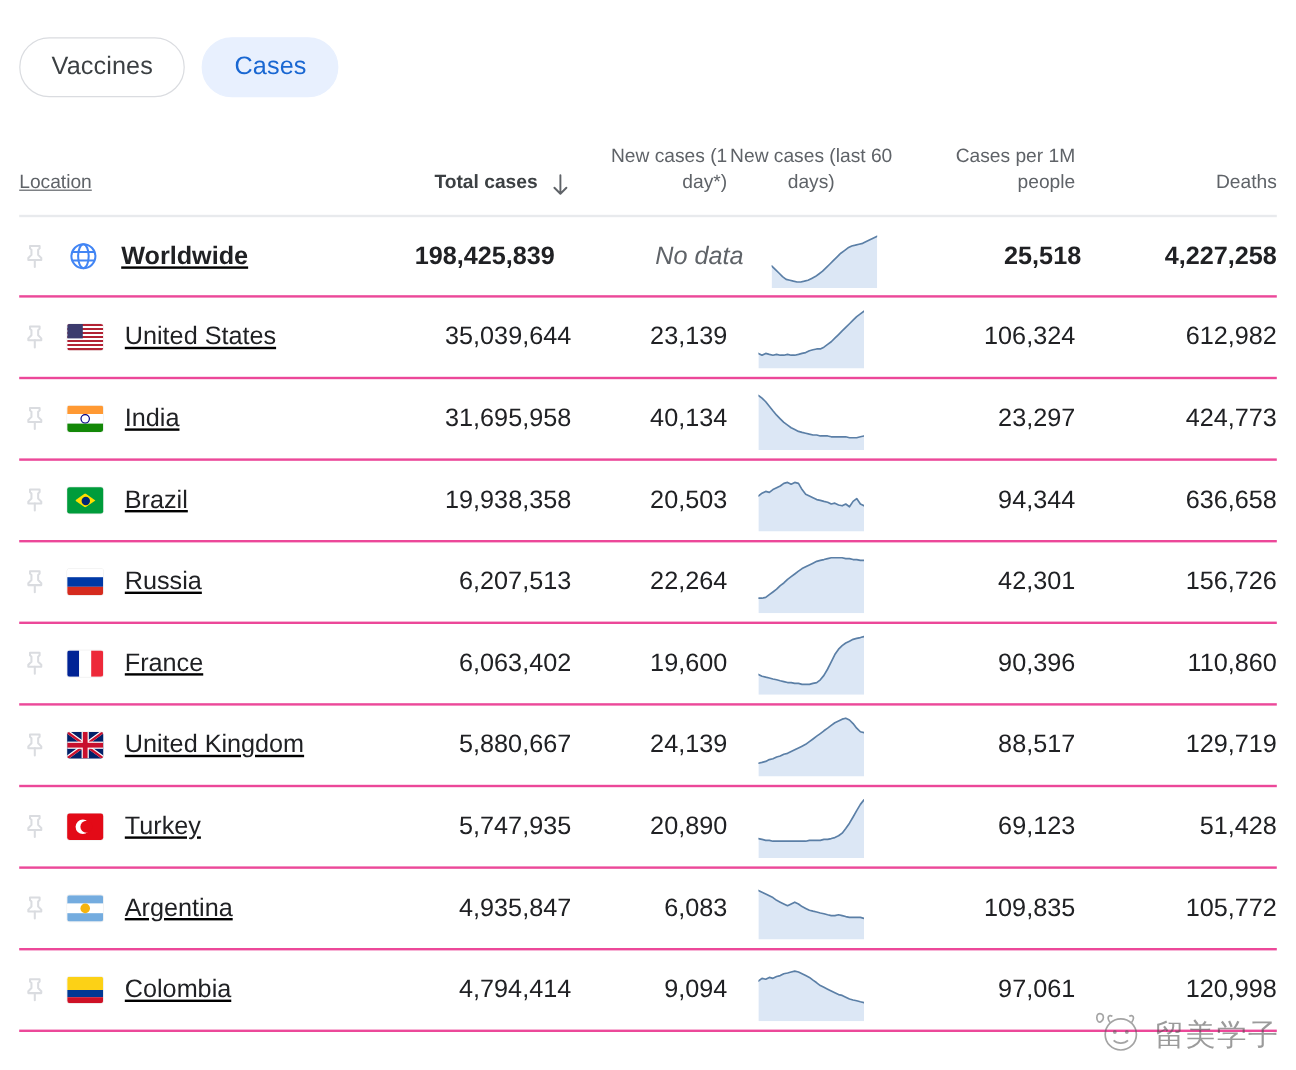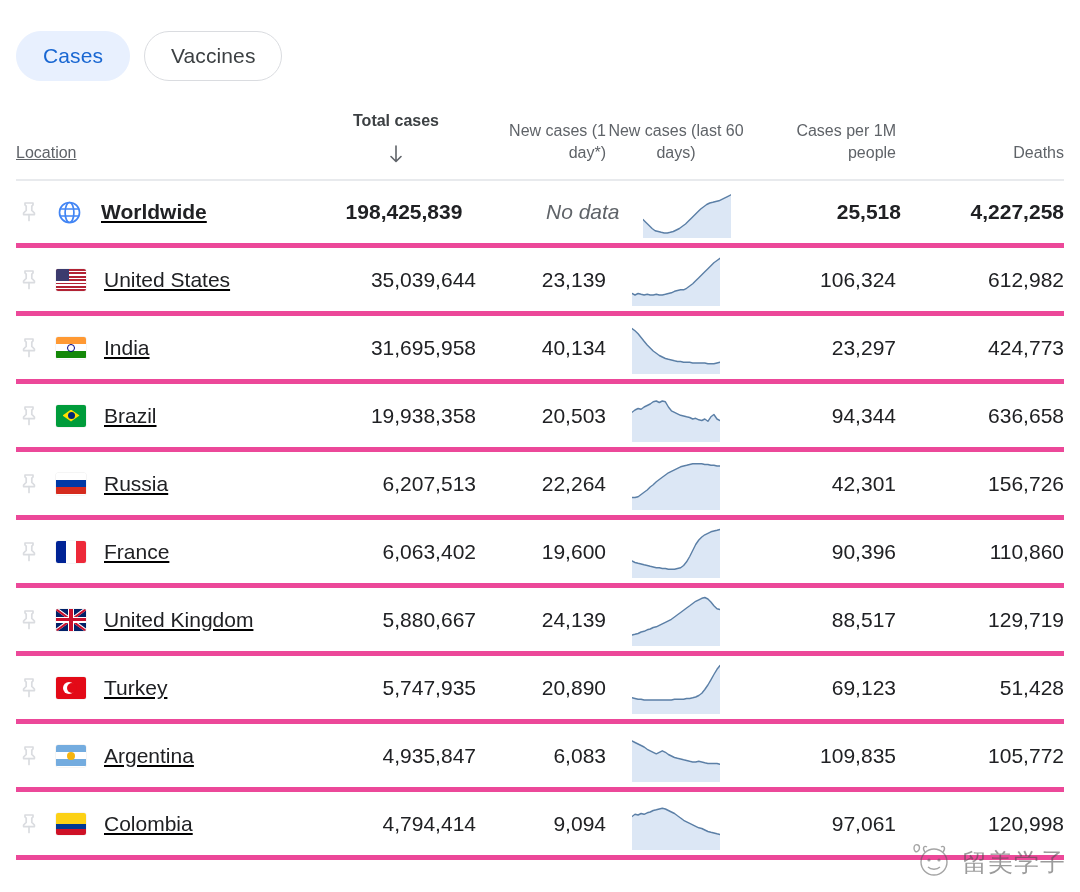--- a/index.html
+++ b/index.html
@@ -85,33 +85,32 @@
   .c-per1m   { width: 150px; text-align: right; }
   .c-deaths  { width: 168px; text-align: right; }
 
   .c-total.th, .c-new.th, .c-per1m.th, .c-deaths.th { display:block; }
 
   .sortwrap {
     display: flex;
     align-items: center;
     justify-content: flex-end;
     gap: 10px;
-    flex-direction: column;
   }
   .sort-arrow {
     flex: none;
     width: 18px;
     height: 22px;
     color: #5f6368;
   }
 
   
   .trow {
     height: 68px;
-    border-bottom: 5px solid #ec4899;
+    border-bottom: 2px solid #ec4899;
   }
   .trow.first { border-top: 1px solid #e8eaed; }
 
   .pin {
     flex: none;
     width: 26px;
     height: 26px;
     margin-right: 14px;
     color: #dadce0;
   }
@@ -249,25 +248,25 @@
     letter-spacing: 1px;
     white-space: nowrap;
   }
 </style>
 </head>
 <body>
 
 <div class="page">
 
   <div class="tabs">
+    <div class="tab inactive">
+      <span>Vaccines</span>
+    </div>
     <div class="tab active">
       <span>Cases</span>
-    </div>
-    <div class="tab inactive">
-      <span>Vaccines</span>
     </div>
   </div>
 
   <div class="table">
 
     <div class="row thead">
       <div class="c-loc th">
         <span>Location</span>
       </div>
 

